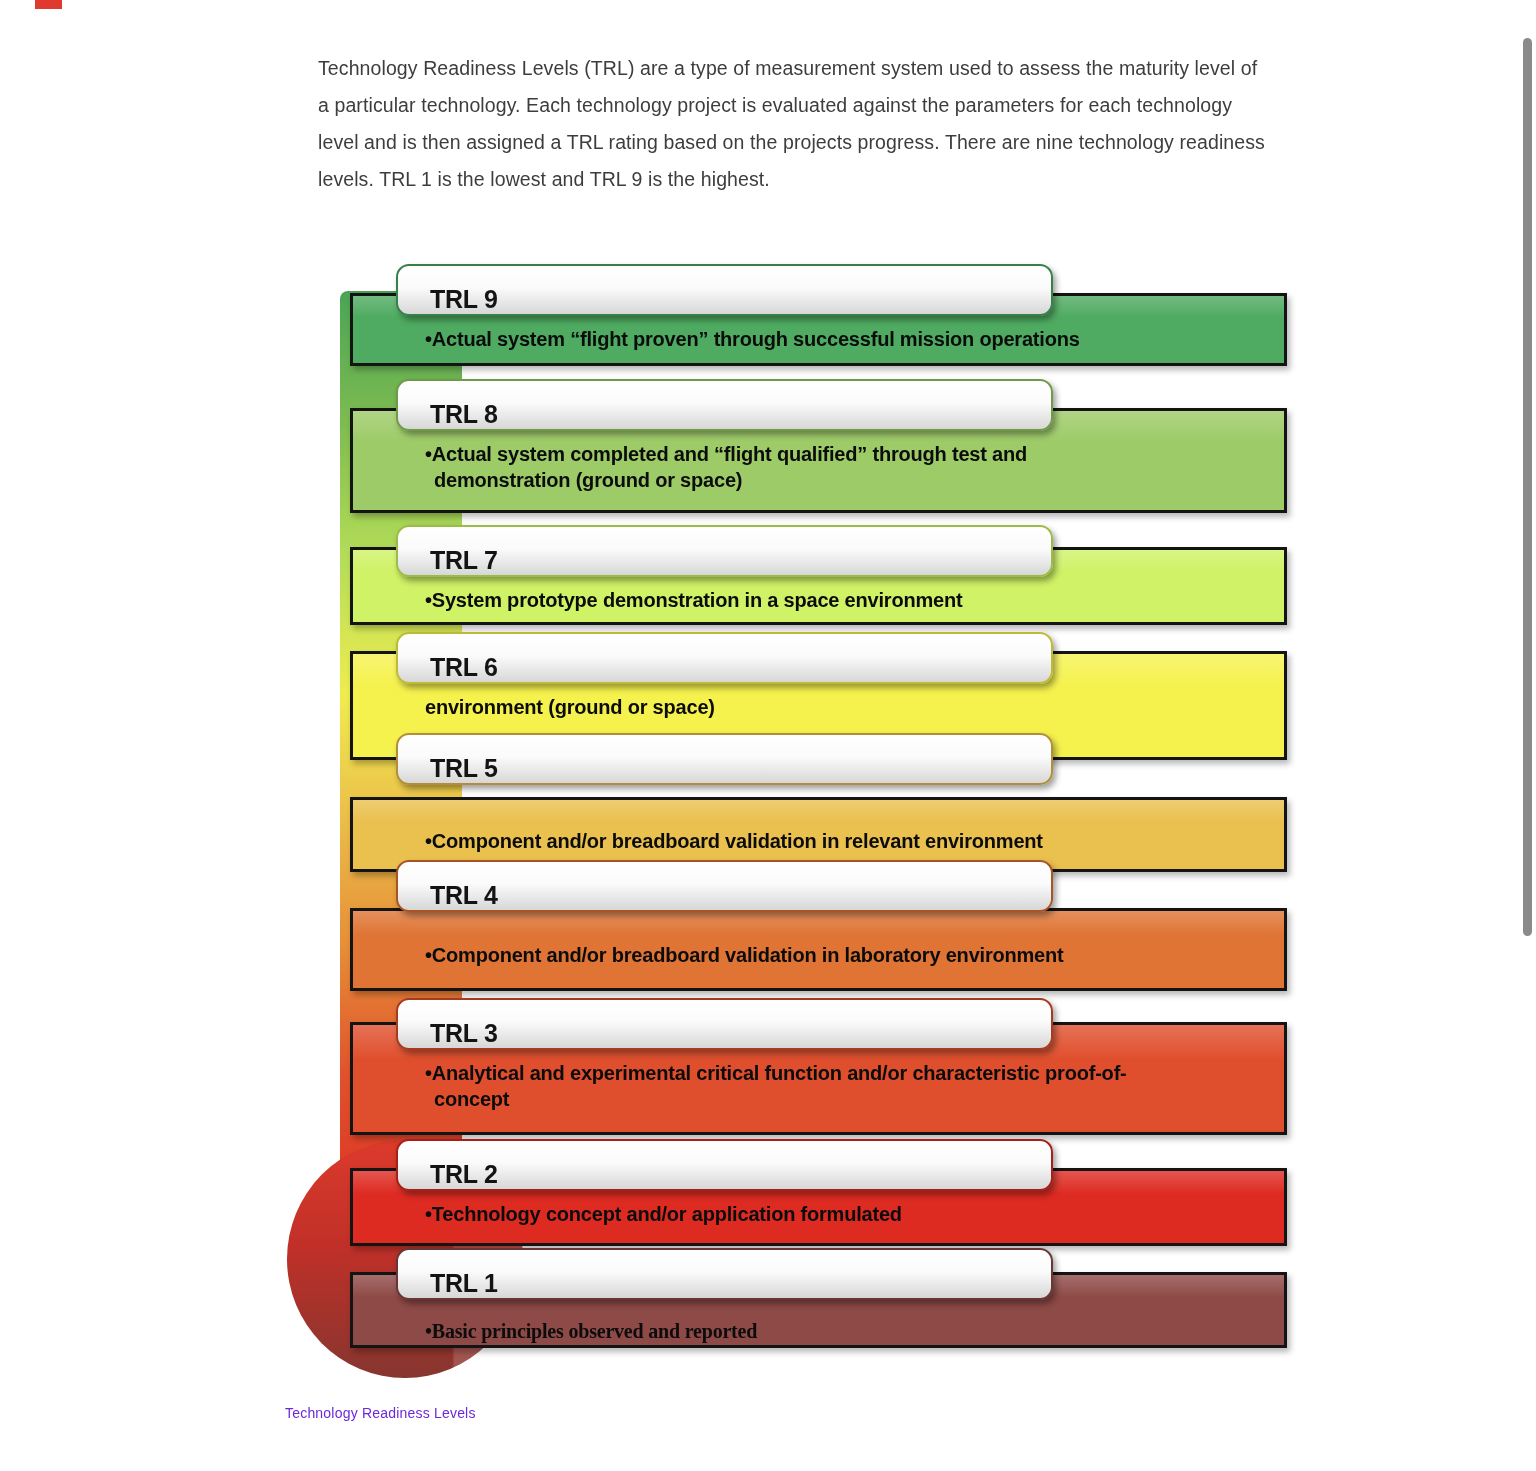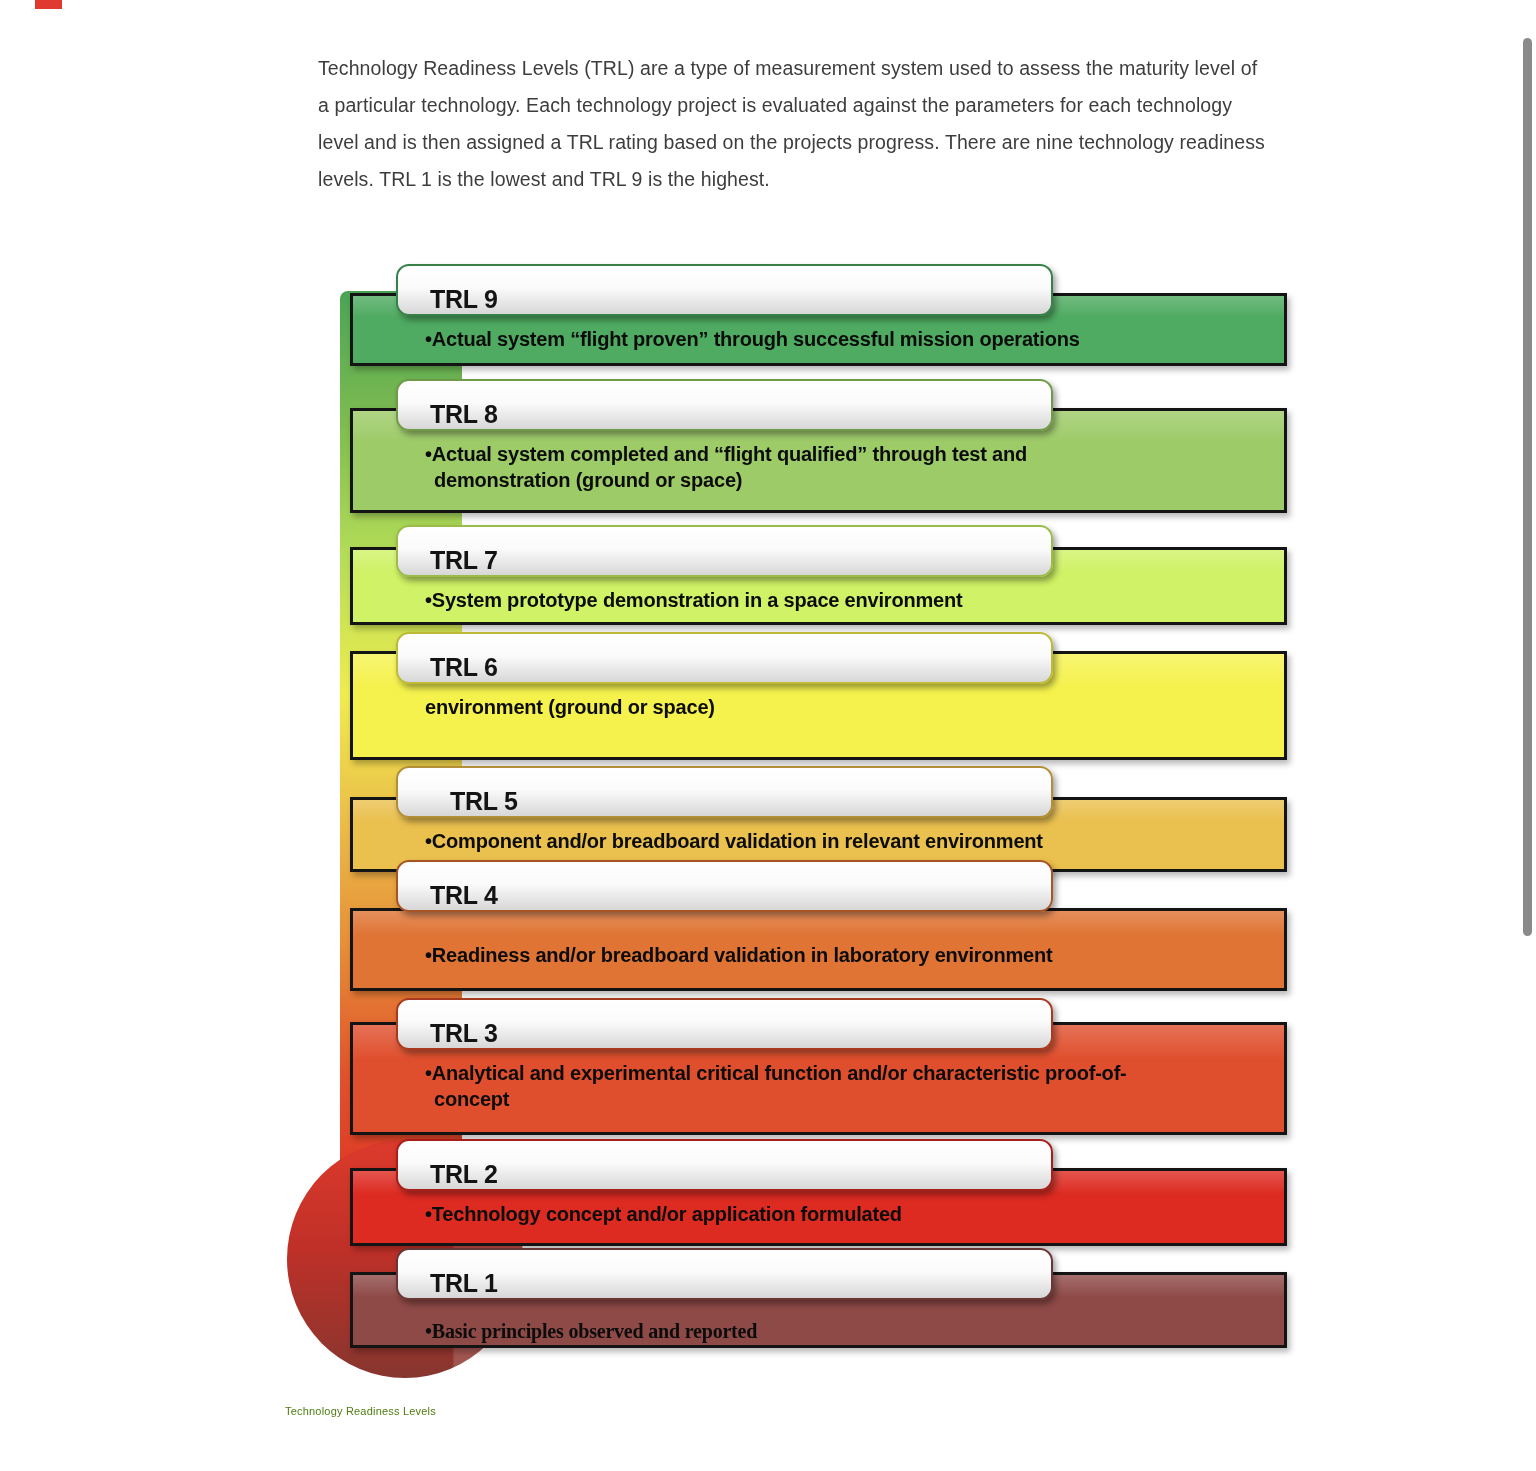--- a/index.html
+++ b/index.html
@@ -47,21 +47,21 @@
     border-radius:13px;
     background:linear-gradient(180deg,#ffffff 0%,#fbfbfb 45%,#d7d7d7 100%);
     box-shadow:3px 4px 6px rgba(0,0,0,0.38);
     display:flex;align-items:flex-end;
   }
   .trl-pill .pill-label{
     padding-left:32px;font-size:25px;font-weight:bold;color:#141414;letter-spacing:-0.3px;
   }
   .caption{
     position:absolute;left:285px;top:1405px;
-    font-size:11px;color:#4d7c0f;letter-spacing:0.2px;
+    font-size:14px;color:#6d28d9;letter-spacing:0.2px;
   }
 </style>
 </head>
 <body>
 
 <div id="stage">
   <div class="top-red-fragment"></div>
   <p class="intro">Technology Readiness Levels (TRL) are a type of measurement system used to assess the maturity level of a particular technology. Each technology project is evaluated against the parameters for each technology level and is then assigned a TRL rating based on the projects progress. There are nine technology readiness levels. TRL 1 is the lowest and TRL 9 is the highest.</p>
 
   <div class="stem" style="background: linear-gradient(rgb(73, 164, 85) 0%, rgb(127, 188, 80) 14%, rgb(181, 221, 88) 28%, rgb(239, 236, 79) 42%, rgb(235, 190, 73) 55%, rgb(230, 143, 56) 68%, rgb(224, 81, 44) 82%, rgb(219, 42, 33) 100%);"></div>
@@ -117,30 +117,30 @@
     </div>
   </div>
 
   <div class="trl-row">
     <div class="trl-bar" style="top: 797px; height: 75px; background: rgb(234, 192, 78);">
       <div class="bar-sheen"></div>
       <div class="trl-desc" style="top: 28px;">
             <span class="line">•Component and/or breadboard validation in relevant environment</span>
           </div>
     </div>
-    <div class="trl-pill" style="top: 766px; border: 2px solid rgb(178, 143, 55); padding-left: 20px;">
+    <div class="trl-pill" style="top: 733px; border: 2px solid rgb(178, 143, 55);">
       <span class="pill-label">TRL 5</span>
     </div>
   </div>
 
   <div class="trl-row">
     <div class="trl-bar" style="top: 908px; height: 83px; background: rgb(223, 116, 52);">
       <div class="bar-sheen"></div>
       <div class="trl-desc" style="top: 31px;">
-            <span class="line">•Readiness and/or breadboard validation in laboratory environment</span>
+            <span class="line">•Component and/or breadboard validation in laboratory environment</span>
           </div>
     </div>
     <div class="trl-pill" style="top: 860px; border: 2px solid rgb(168, 85, 38);">
       <span class="pill-label">TRL 4</span>
     </div>
   </div>
 
   <div class="trl-row">
     <div class="trl-bar" style="top: 1022px; height: 113px; background: rgb(224, 79, 45);">
       <div class="bar-sheen"></div>

